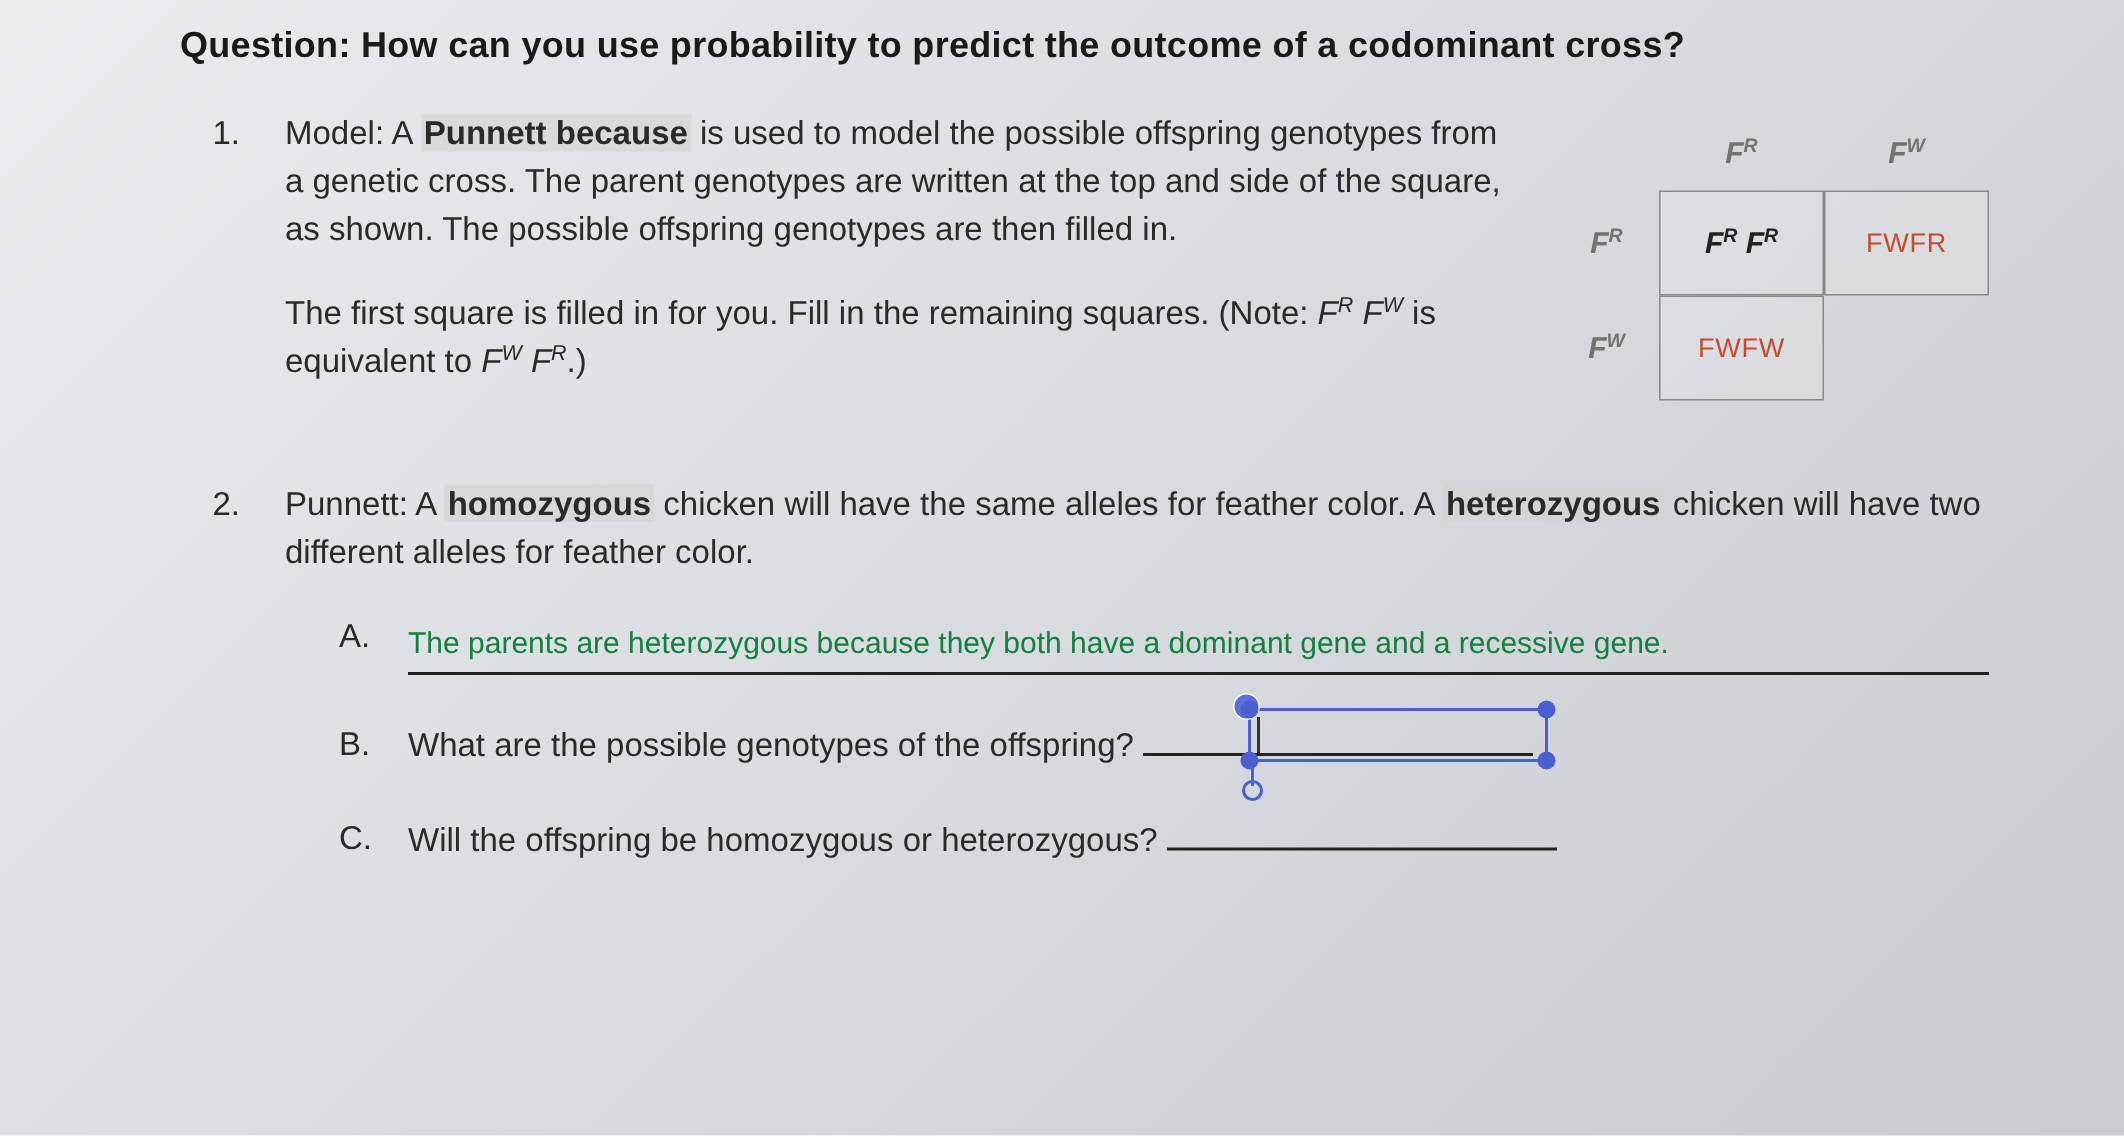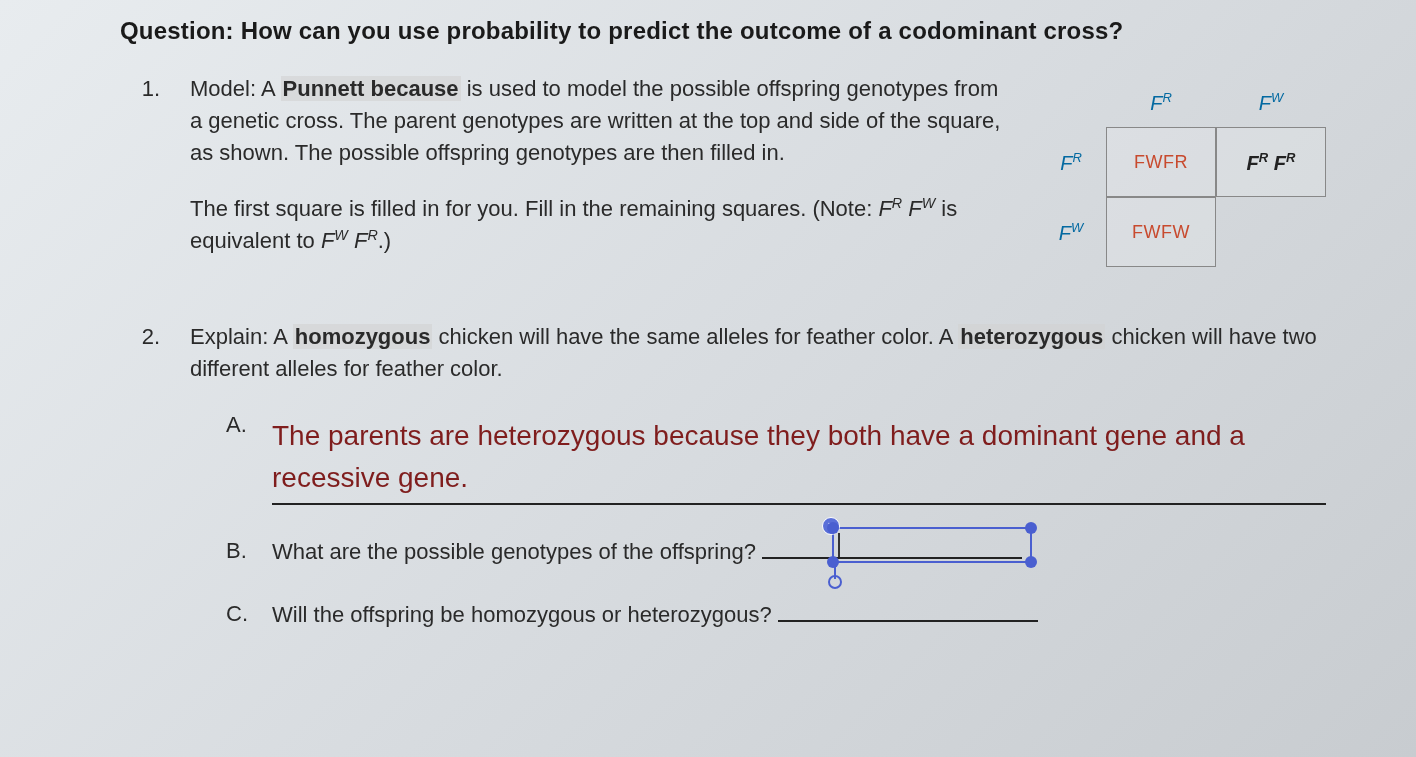--- a/index.html
+++ b/index.html
@@ -59,22 +59,22 @@
   .punnett {
     display: grid;
     grid-template-columns: 70px 110px 110px;
     grid-template-rows: 50px 70px 70px;
     align-items: center;
     justify-items: center;
     font-size: 20px;
   }
   .p-col-head, .p-row-head {
     font-style: italic;
-    font-weight: normal;
-    color: #0369a1;
+    font-weight: bold;
+    color: #737373;
   }
   .p-col-head .sup, .p-row-head .sup { font-style: italic; }
   .p-cell {
     width: 100%;
     height: 100%;
     border: 1px solid #888;
     display: flex;
     align-items: center;
     justify-content: center;
     background: rgba(255,255,255,0.15);
@@ -90,22 +90,22 @@
     font-size: 18px;
     letter-spacing: 0.5px;
   }
 
   
   .sub-list { margin-top: 24px; padding-left: 36px; }
   .sub-item { margin-bottom: 30px; display:flex; align-items:flex-start; gap:16px; }
   .sub-label { font-size: 22px; width: 30px; flex:0 0 30px; }
   .sub-body { flex:1 1 auto; font-size:22px; line-height:1.5; position:relative; }
   .answer-text {
-    color: #7f1d1d;
-    font-size: 28px;
+    color: #15803d;
+    font-size: 20px;
     margin-top: 6px;
     display:block;
   }
   .ans-line {
     border-bottom: 2px solid #222;
     height: 0;
     margin-top: 4px;
     width: 100%;
   }
   .inline-blank {
@@ -187,39 +187,39 @@
     </div>
 
     <div class="punnett-wrap">
       <div class="punnett">
         <div></div>
         <div class="p-col-head"><span>F</span><span class="sup">R</span></div>
         <div class="p-col-head"><span>F</span><span class="sup">W</span></div>
 
         <div class="p-row-head"><span>F</span><span class="sup">R</span></div>
         <div class="p-cell">
+          <span class="p-cell-pre"><span>F</span><span class="sup">R</span><span> F</span><span class="sup">R</span></span>
+        </div>
+        <div class="p-cell">
             <span class="p-cell-ans">FWFR</span>
           </div>
-        <div class="p-cell">
-          <span class="p-cell-pre"><span>F</span><span class="sup">R</span><span> F</span><span class="sup">R</span></span>
-        </div>
 
         <div class="p-row-head"><span>F</span><span class="sup">W</span></div>
         <div class="p-cell">
             <span class="p-cell-ans">FWFW</span>
           </div>
       </div>
     </div>
   </div>
 
   <div class="item-row" style="margin-bottom:12px">
     <div class="item-number">2.</div>
     <div class="item-body">
       <div class="para">
-        <span class="model-line">Explain</span><span>: A </span><span class="bold-bg">homozygous</span><span> chicken will have the same alleles for feather color. A </span><span class="bold-bg">heterozygous</span><span> chicken will have two different alleles for feather color.</span>
+        <span class="model-line">Punnett</span><span>: A </span><span class="bold-bg">homozygous</span><span> chicken will have the same alleles for feather color. A </span><span class="bold-bg">heterozygous</span><span> chicken will have two different alleles for feather color.</span>
       </div>
 
       <div class="sub-list">
 
         <div class="sub-item">
           <div class="sub-label">A.</div>
           <div class="sub-body">
             <span class="answer-text">The parents are heterozygous because they both have a dominant gene and a recessive gene.</span>
             <div class="ans-line"></div>
           </div>

